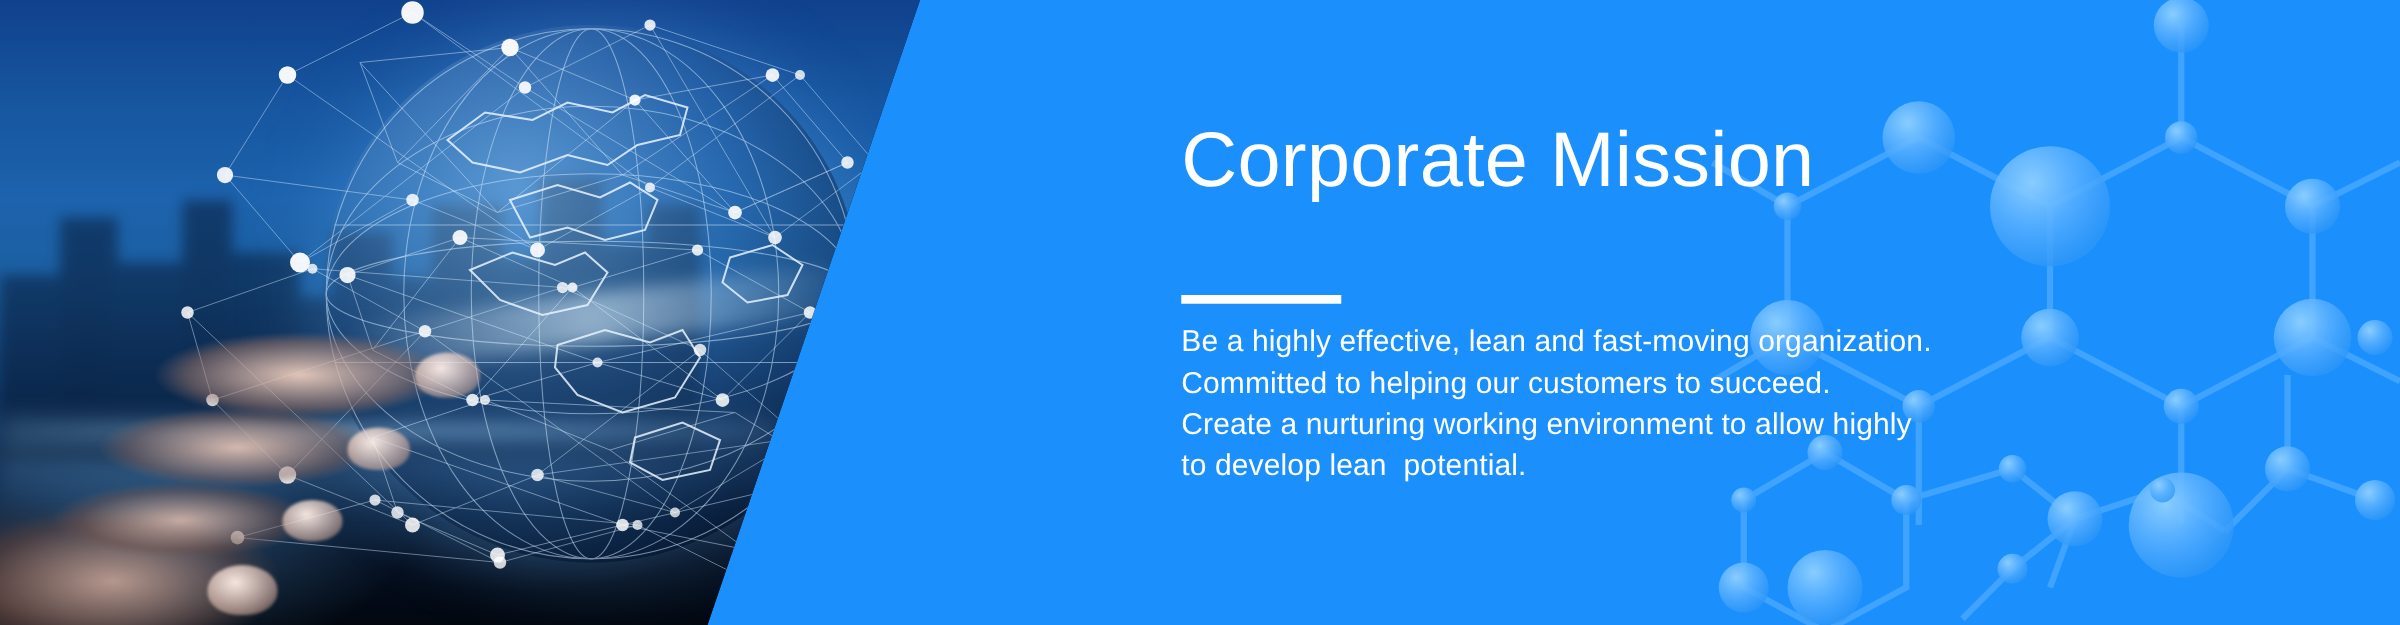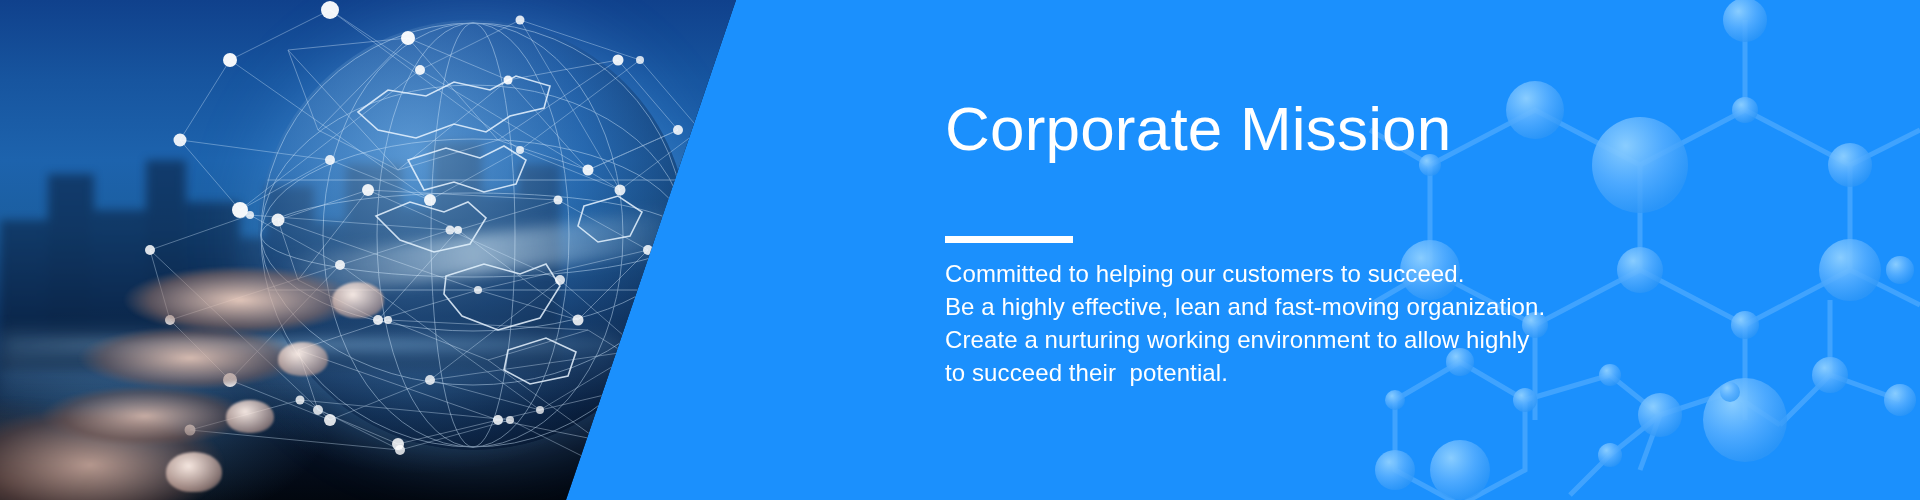--- a/index.html
+++ b/index.html
@@ -330,20 +330,20 @@
         <circle cx="250" cy="455" r="12"></circle>
         <circle cx="540" cy="270" r="14"></circle>
       </g>
     </svg>
   </div>
 
   <div class="content">
     <h1 class="page-title">Corporate Mission</h1>
     <div class="divider"></div>
     <div class="mission-lines">
+      <div class="mission-line">Be a highly effective, lean and fast-moving organization.</div>
       <div class="mission-line">Committed to helping our customers to succeed.</div>
-      <div class="mission-line">Be a highly effective, lean and fast-moving organization.</div>
       <div class="mission-line">Create a nurturing working environment to allow highly</div>
-      <div class="mission-line">to succeed their  potential.</div>
+      <div class="mission-line">to develop lean  potential.</div>
     </div>
   </div>
 
 </div>
 
 </body></html>

